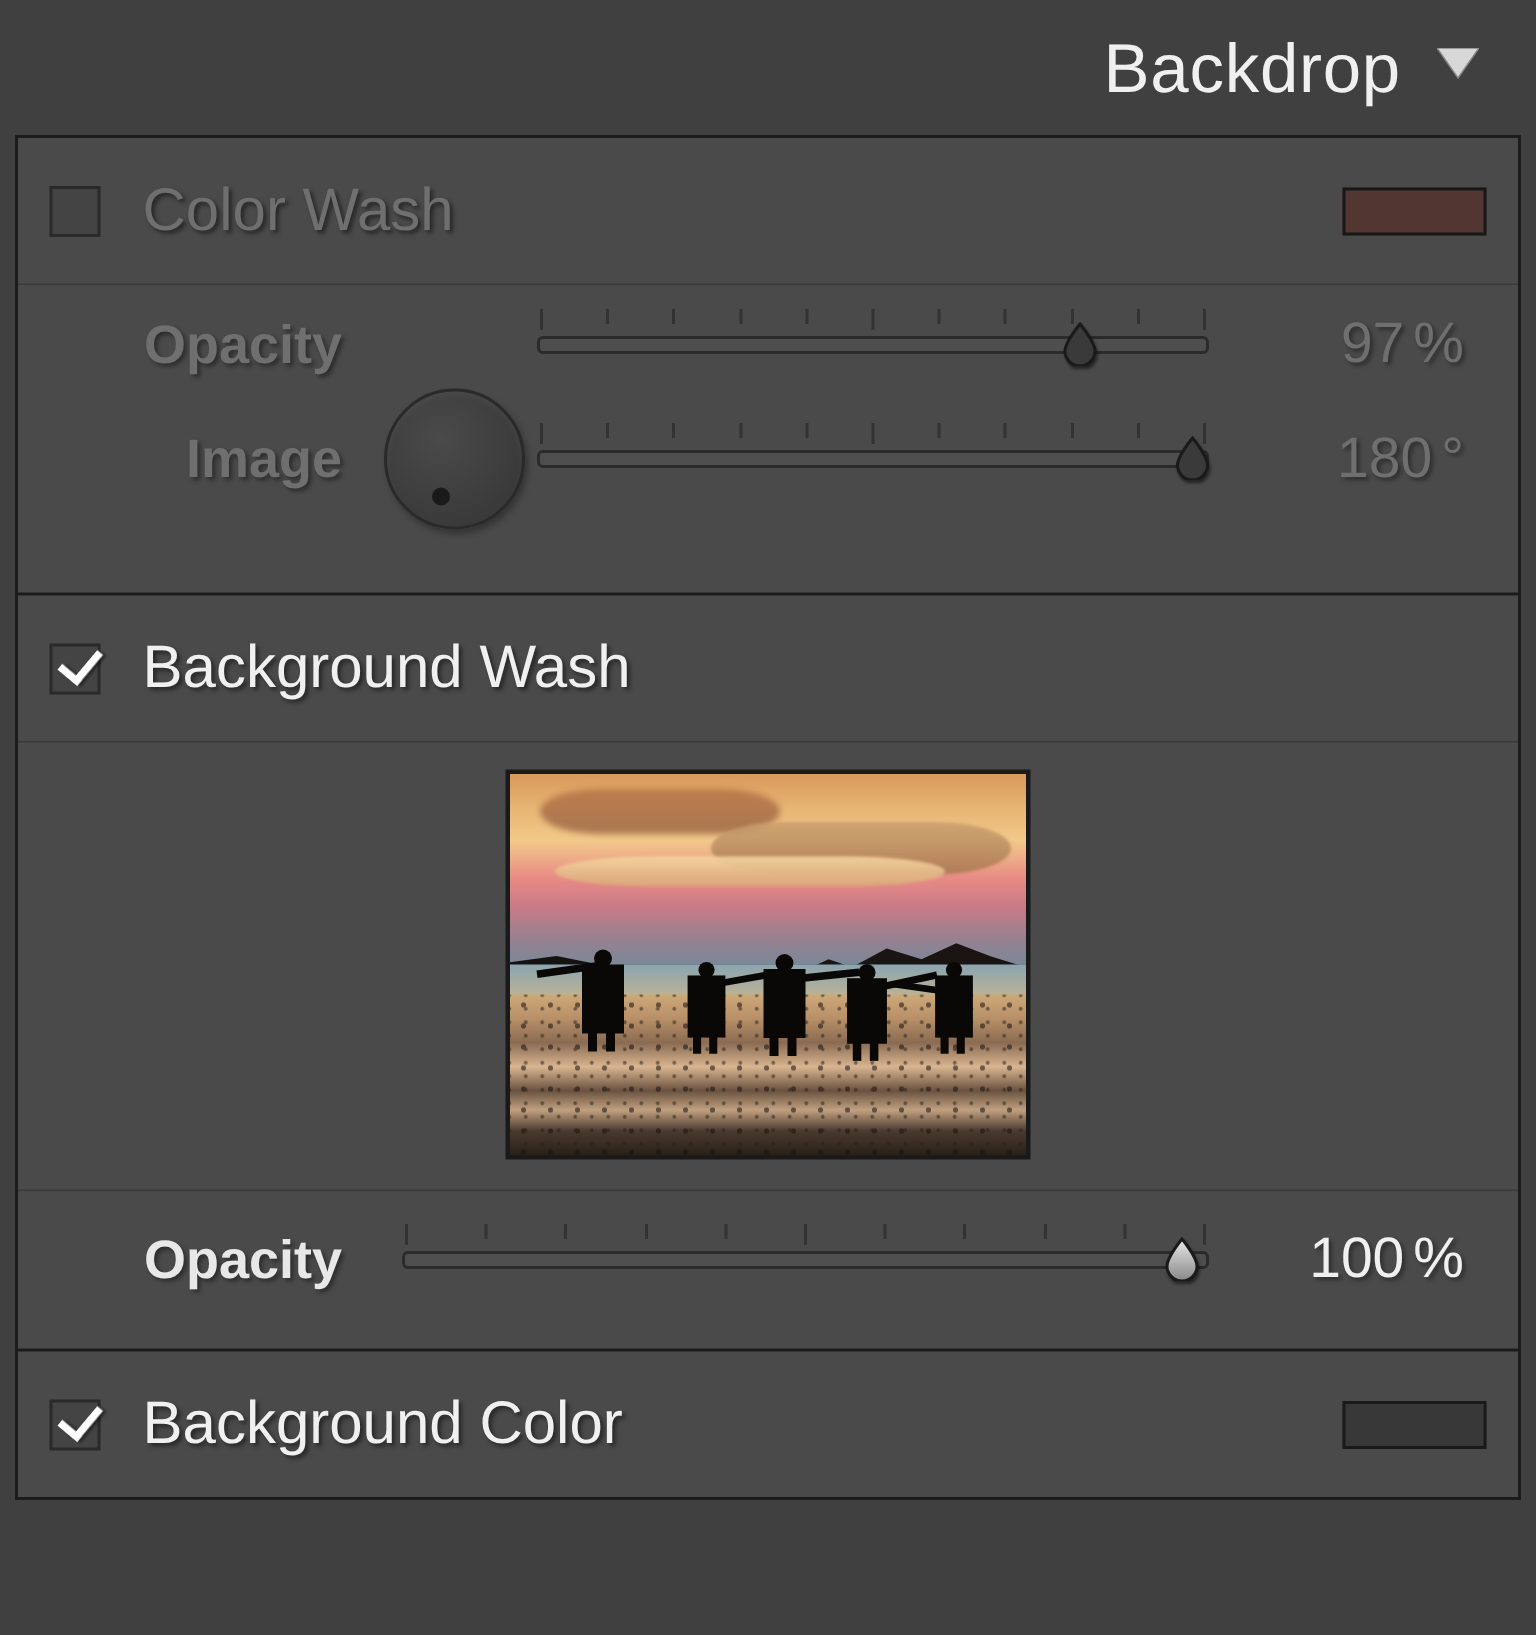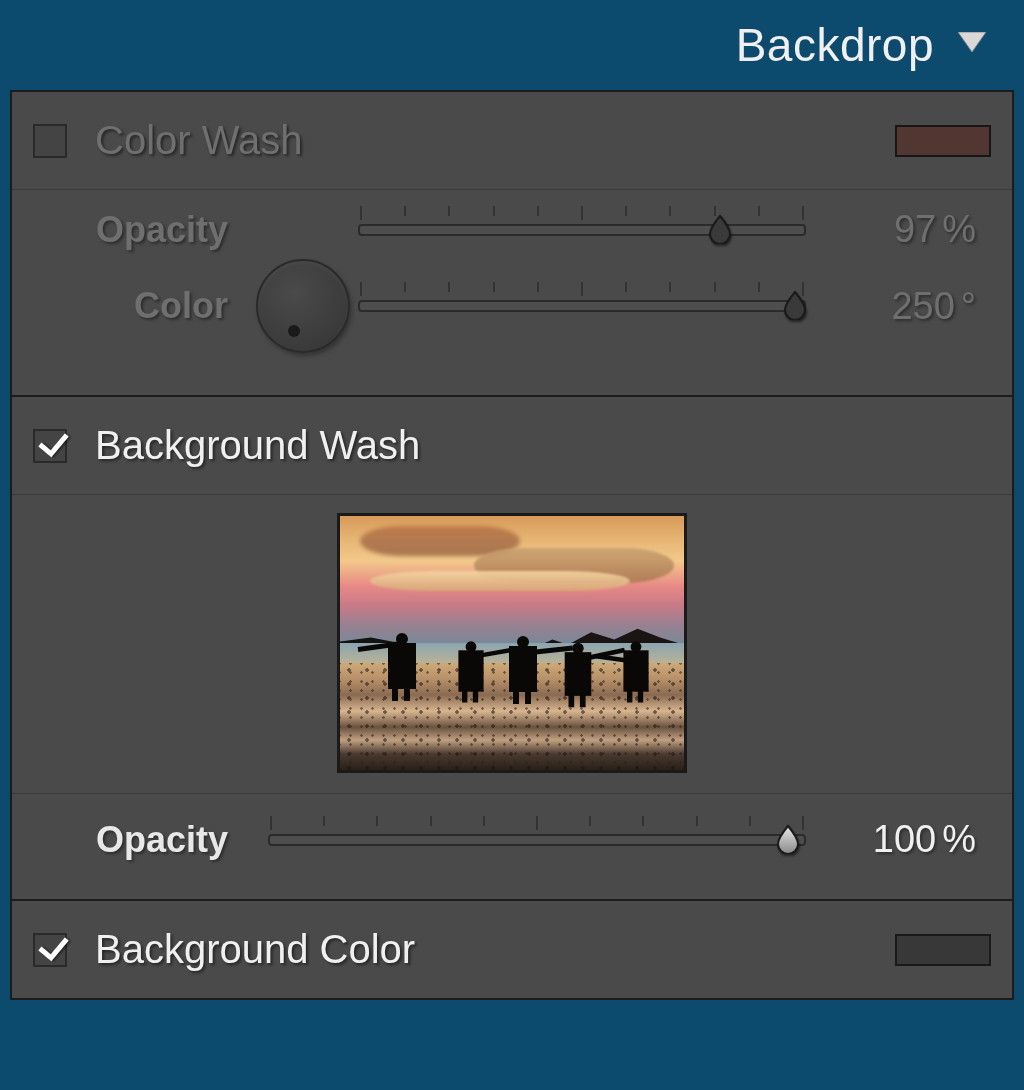--- a/index.html
+++ b/index.html
@@ -5,21 +5,21 @@
   * { box-sizing: border-box; margin: 0; padding: 0; }
   html, body {
     width: 1024px;
     height: 1090px;
     background: #2a2a2a;
     font-family: -apple-system, BlinkMacSystemFont, "Segoe UI", Arial, sans-serif;
     color: #e0e0e0;
     overflow: hidden;
   }
   .panel {
-    background: #0c4a6e;
+    background: #404040;
     width: 100%;
     height: 100%;
     padding: 0 10px;
   }
   .panel-header {
     display: flex;
     justify-content: flex-end;
     align-items: center;
     padding: 18px 28px 18px 0;
     gap: 24px;
@@ -280,21 +280,21 @@
                 <svg width="28" height="30" viewBox="0 0 28 30">
                     <path d="M14 2 C14 2 4 14 4 20 A10 10 0 0 0 24 20 C24 14 14 2 14 2 Z" fill="#3a3a3a" stroke="#1a1a1a" stroke-width="2"></path>
                   </svg>
               </div>
             </div>
           </div>
           <div class="value-col"><span>97</span><span class="unit">%</span></div>
         </div>
 
         <div class="slider-row">
-          <div class="slider-label">Color</div>
+          <div class="slider-label">Image</div>
           <div class="dial-col">
             <div class="dial"></div>
           </div>
           <div class="slider-track-wrap">
             <div class="slider-ticks">
               <span class="tick tall"></span>
                 <span class="tick"></span>
                 <span class="tick"></span>
                 <span class="tick"></span>
                 <span class="tick"></span>
@@ -306,21 +306,21 @@
                 <span class="tick tall"></span>
             </div>
             <div class="slider-track">
               <div class="slider-thumb" style="left:98%">
                 <svg width="28" height="30" viewBox="0 0 28 30">
                     <path d="M14 2 C14 2 4 14 4 20 A10 10 0 0 0 24 20 C24 14 14 2 14 2 Z" fill="#3a3a3a" stroke="#1a1a1a" stroke-width="2"></path>
                   </svg>
               </div>
             </div>
           </div>
-          <div class="value-col"><span>250</span><span class="unit">°</span></div>
+          <div class="value-col"><span>180</span><span class="unit">°</span></div>
         </div>
 
       </div>
     </div>
 
     <div class="section">
       <div class="section-header">
         <div class="checkbox checked"></div>
         <div class="section-title">Background Wash</div>
       </div>

